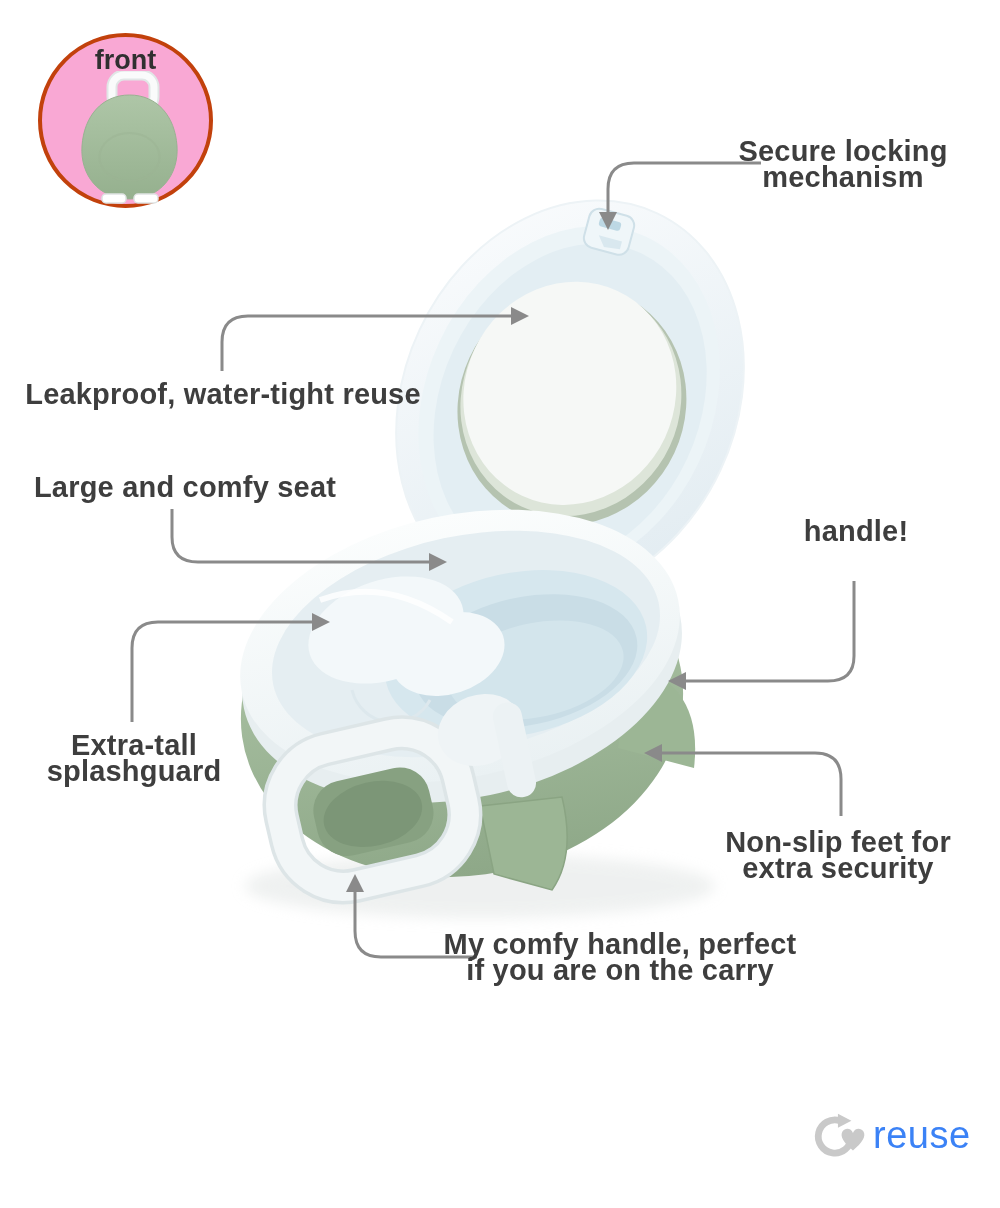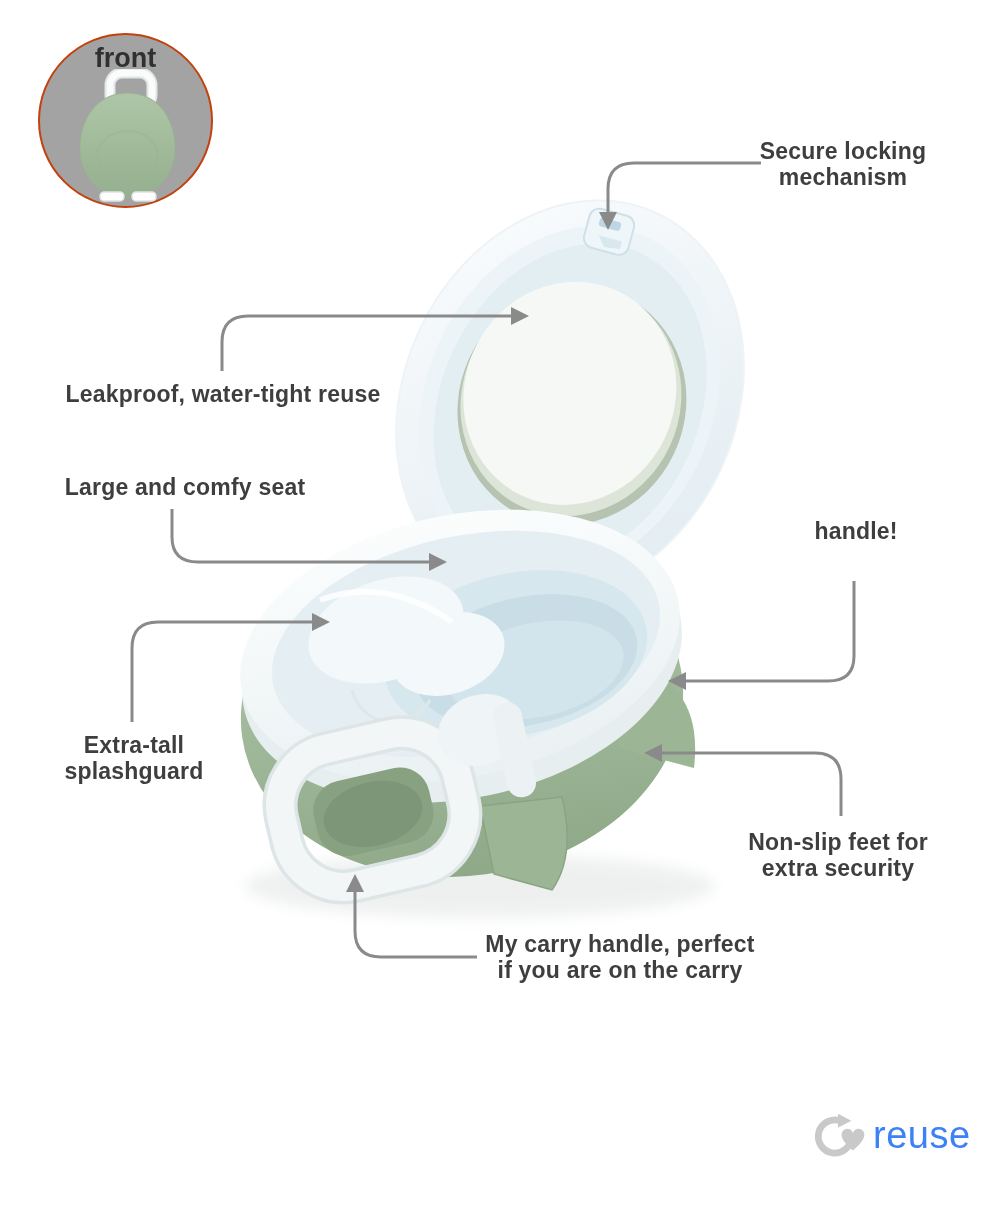--- a/index.html
+++ b/index.html
@@ -8,35 +8,35 @@
     width:1000px;height:1208px;
     background:#ffffff;
     font-family:"Liberation Sans", sans-serif;
     overflow:hidden;
   }
   .scene{position:absolute;left:0;top:0;width:1000px;height:1208px;}
   .callout{
     position:absolute;
     transform:translateX(-50%);
     text-align:center;
-    font-size:23px;
+    font-size:29px;
     font-weight:700;
     color:#3e3e3e;
     line-height:26px;
     white-space:nowrap;
     letter-spacing:0.2px;
     z-index:3;
   }
   .callout span{display:block;}
   .front-circle{
     position:absolute;left:38px;top:33px;
     width:175px;height:175px;
     border-radius:50%;
-    background:#a3a3a3;
-    border:2px solid #c2410c;
+    background:#f9a8d4;
+    border:4px solid #c2410c;
     box-sizing:border-box;
     z-index:3;
   }
   .front-label{
     position:absolute;top:8px;left:0;width:100%;
     text-align:center;
     font-size:27px;font-weight:700;color:#303030;
   }
   .front-icon{position:absolute;left:30px;top:34px;width:115px;height:135px;}
   .brand{
@@ -179,21 +179,21 @@
     <span>Non-slip feet for</span>
     <span>extra security</span>
   </div>
 
   <div class="callout" style="left:134px;top:732px;">
     <span>Extra-tall</span>
     <span>splashguard</span>
   </div>
 
   <div class="callout" style="left:620px;top:931px;">
-    <span>My carry handle, perfect</span>
+    <span>My comfy handle, perfect</span>
     <span>if you are on the carry</span>
   </div>
 
   <div class="brand">
     <svg viewBox="0 0 54 48" aria-hidden="true">
       <path d="M 27 10.2 A 16 16 0 1 0 38 26.5" stroke="#c9c9c9" stroke-width="6.5" fill="none"></path>
       <polygon points="25,3.5 25,17 38,10.2" fill="#c9c9c9"></polygon>
       <path d="M 39.5 39 C 30.5 31.5 26.5 25.5 29.5 20.5 C 32 16.5 38 17.3 39.5 22 C 41 17.3 47 16.5 49.5 20.5 C 52.5 25.5 48.5 31.5 39.5 39 Z" fill="#c9c9c9"></path>
     </svg>
     <span class="brand-text">reuse</span>

